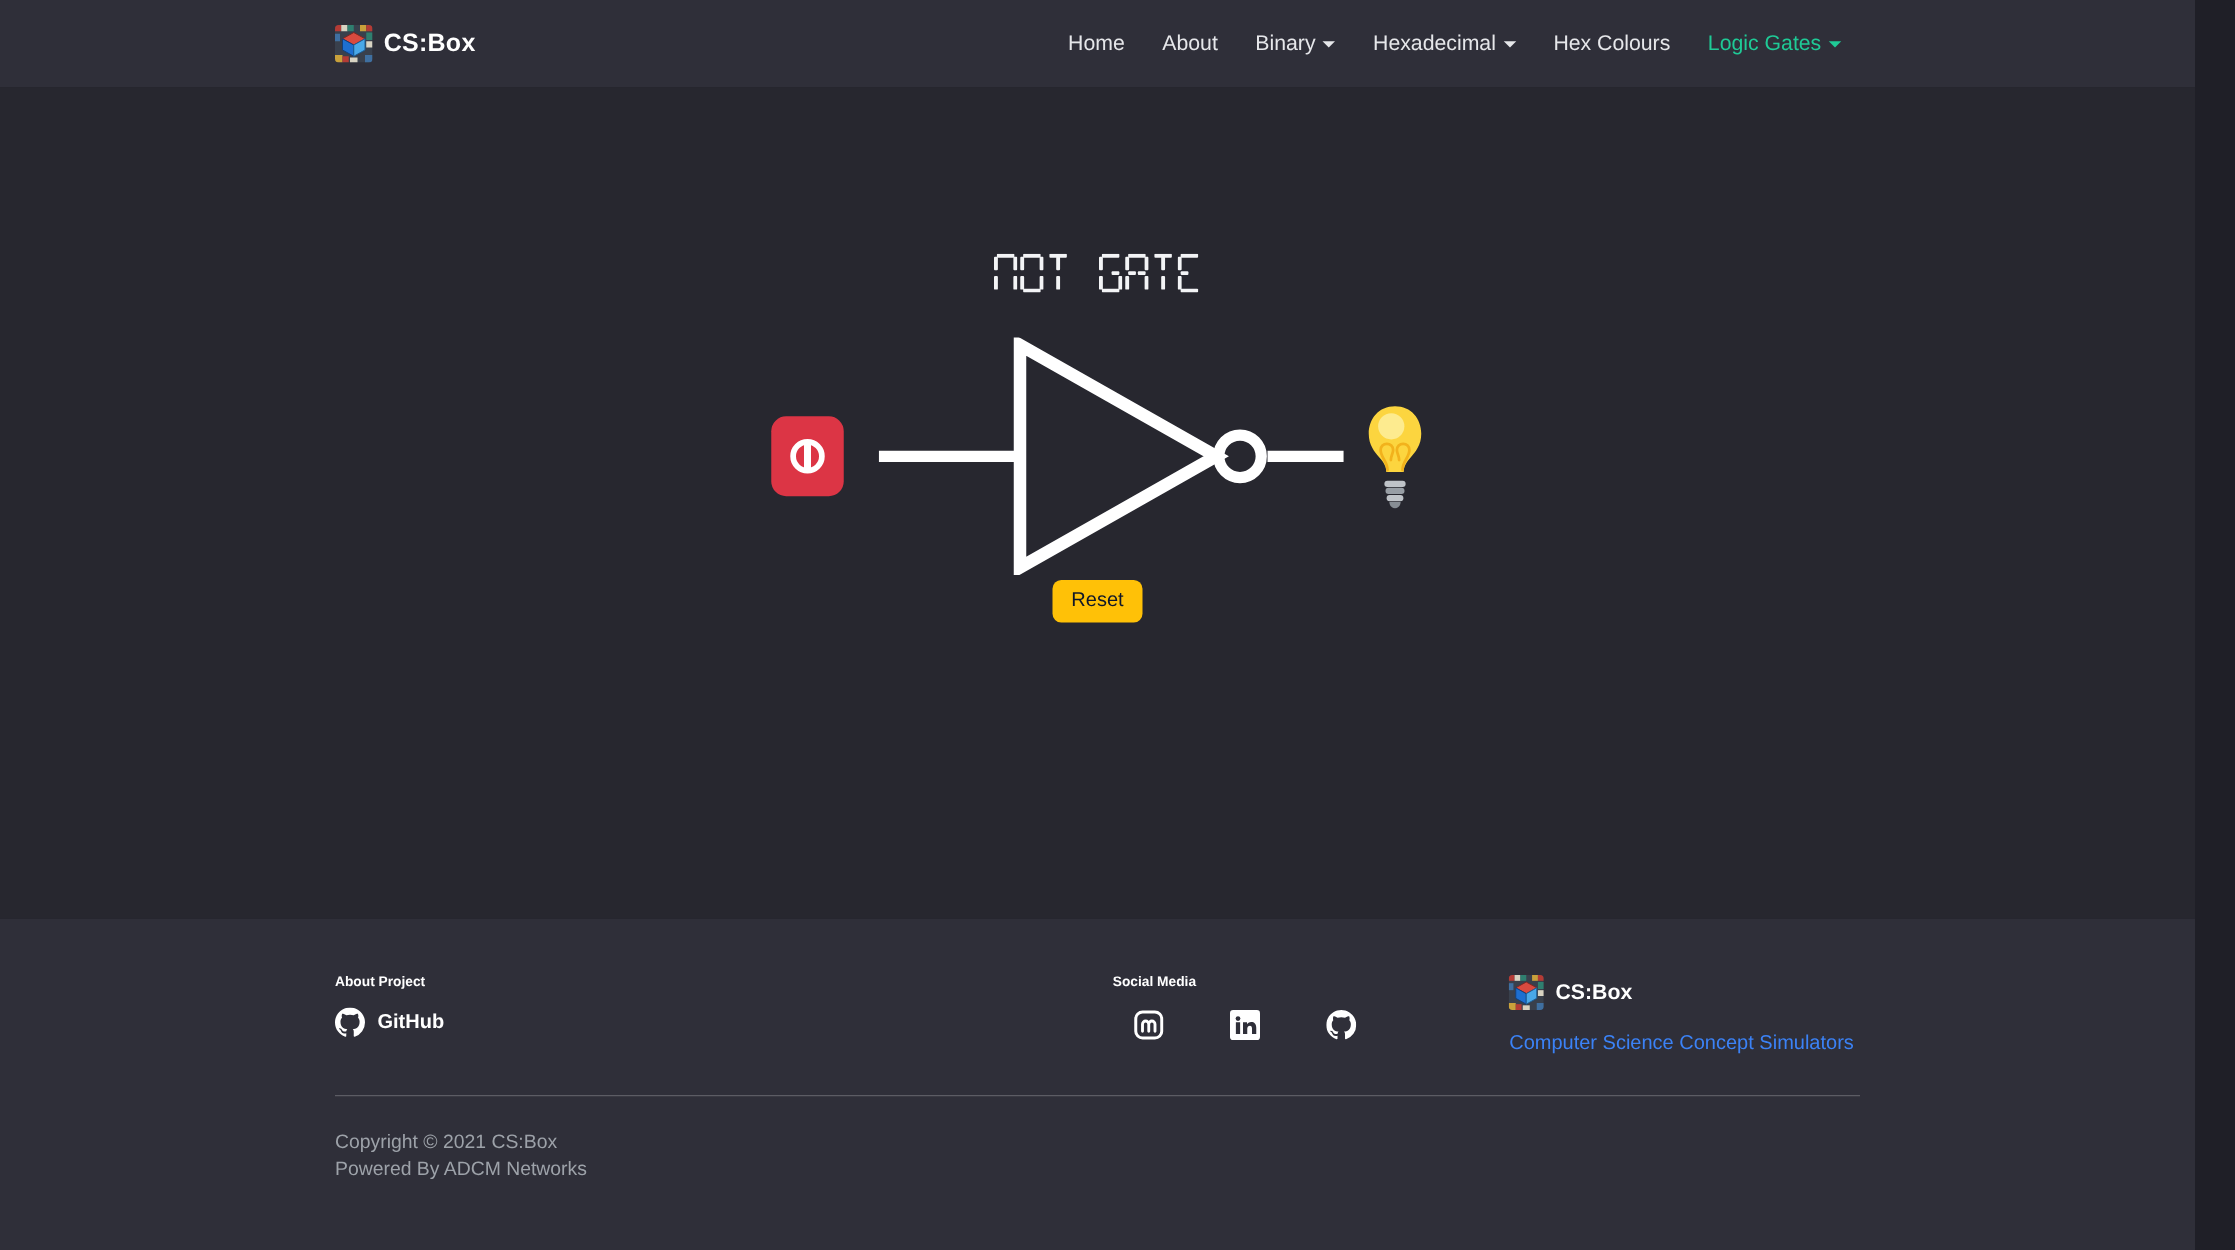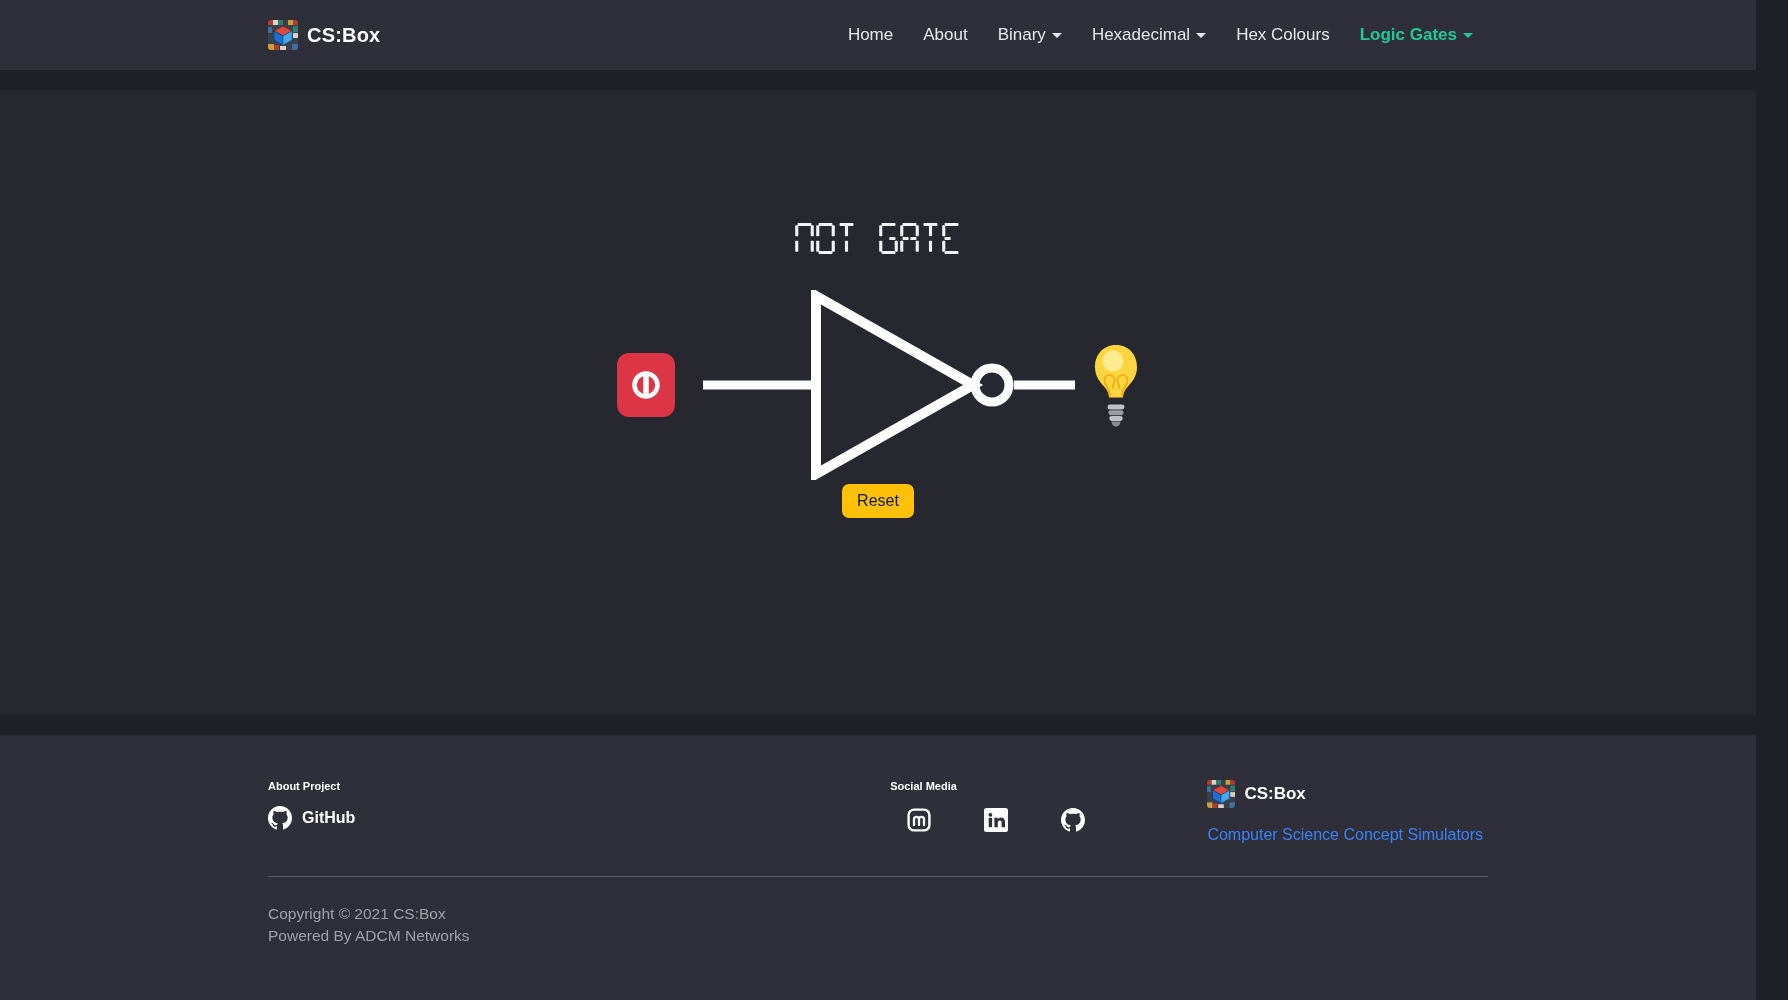--- a/index.html
+++ b/index.html
@@ -1,29 +1,29 @@
 <!DOCTYPE html>
 <html><head>
 <meta charset="utf-8">
 <style>
   html,body{margin:0;padding:0;background:#1f1f27;}
   .app{width:1756px;height:1000px;display:flex;flex-direction:column;overflow:hidden;
-       font-family:"Liberation Sans","DejaVu Sans",sans-serif;gap:20px;}
+       font-family:"Liberation Sans","DejaVu Sans",sans-serif;}
   .container{width:1220px;margin:0 auto;}
 
   
   .navbar{background:#2f2f39;height:70px;flex:0 0 auto;}
   .navbar .container{height:100%;display:flex;align-items:center;justify-content:space-between;}
   .brand{display:flex;align-items:center;gap:9px;text-decoration:none;cursor:pointer;}
   .brand-logo{width:30px;height:30px;border-radius:3px;display:block;}
   .brand-name{color:#ffffff;font-size:20px;font-weight:700;letter-spacing:.2px;}
   .nav-menu{list-style:none;display:flex;align-items:center;margin:0;padding:0;}
   .nav-link{display:inline-flex;align-items:center;color:#e6e7ea;text-decoration:none;
             font-size:17px;font-weight:500;padding:8px 15px;cursor:pointer;}
-  .nav-link.active{color:#1fca96;font-weight:700;}
+  .nav-link.active{color:#1fca96;font-weight:400;}
   .caret{display:inline-block;margin-left:6px;width:0;height:0;
          border-top:5px solid currentColor;border-left:5px solid transparent;border-right:5px solid transparent;}
 
   
   .main{background:#27272f;flex:1 1 auto;display:flex;flex-direction:column;align-items:center;}
   .seg-title{margin-top:133px;display:flex;align-items:center;height:31px;}
   .seg-char{width:19px;height:31px;margin:0 1px;fill:#f3f4f6;}
   .gate-row{margin-top:36px;display:flex;align-items:center;height:190px;}
   .input-btn{width:58px;height:64px;border:none;border-radius:12px;background:#dc3545;
              display:flex;align-items:center;justify-content:center;cursor:pointer;padding:0;}

